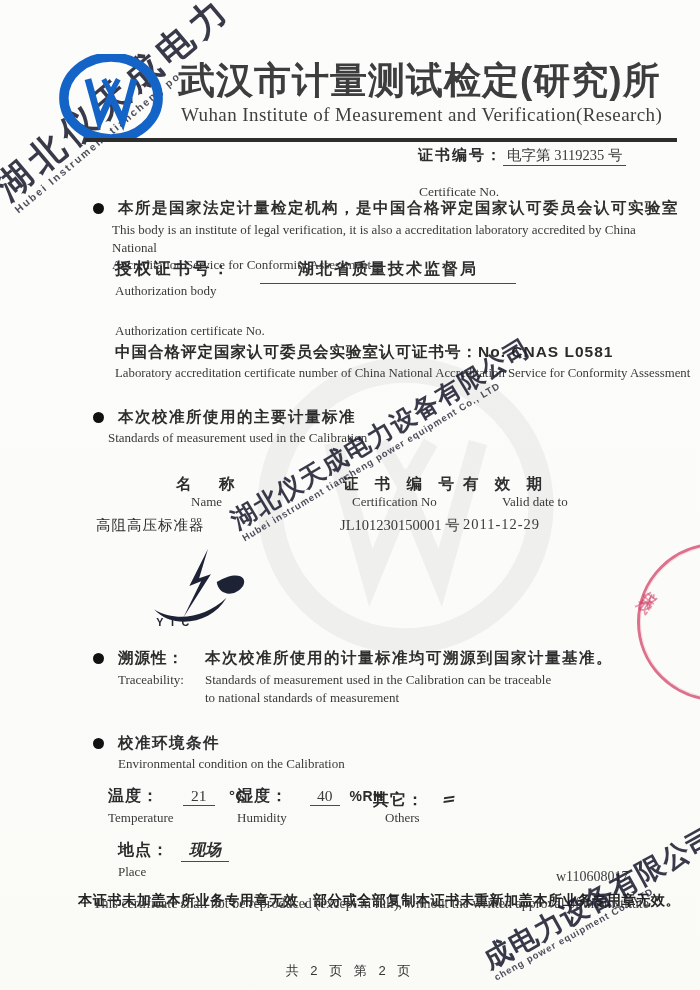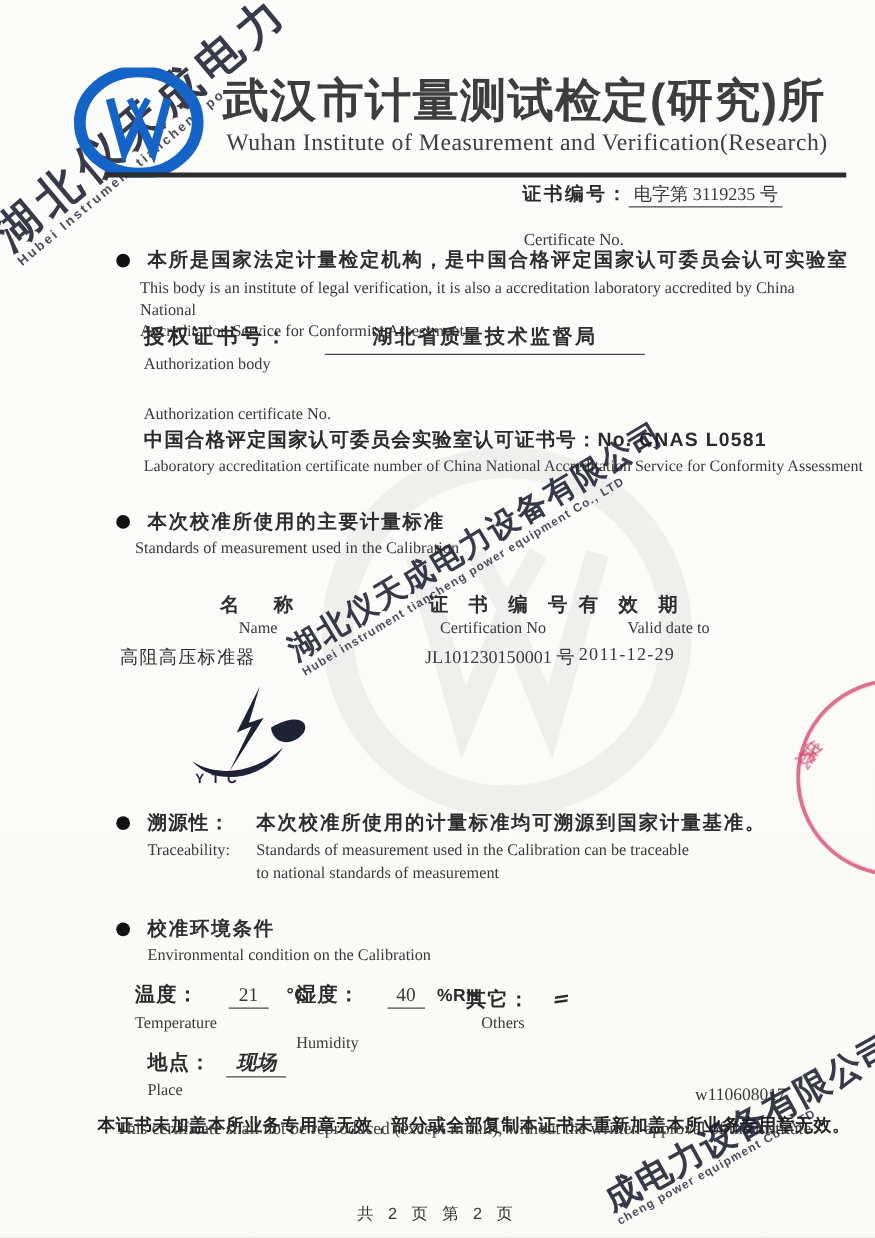--- a/index.html
+++ b/index.html
@@ -137,21 +137,21 @@
     <span class="en uline" style="font-size:15.5px;margin-left:24px;padding:0 8px;">21</span>
     <span class="cnb" style="font-size:14px;margin-left:14px;">℃</span>
   </div>
   <div class="abs en sub-en" style="left:108px;top:809px;">Temperature</div>
 
   <div class="abs row" style="left:237px;top:786px;">
     <span class="cnb" style="font-size:16px;letter-spacing:1px;">湿度：</span>
     <span class="en uline" style="font-size:15.5px;margin-left:22px;padding:0 7px;">40</span>
     <span class="cnb" style="font-size:14px;margin-left:10px;letter-spacing:.5px;">%RH</span>
   </div>
-  <div class="abs en sub-en" style="left:237px;top:809px;margin-top:16px;">Humidity</div>
+  <div class="abs en sub-en" style="left:237px;top:809px;">Humidity</div>
 
   <div class="abs row" style="left:373px;top:786px;">
     <span class="cnb" style="font-size:16px;letter-spacing:1px;">其它：</span>
     <span class="script" style="font-size:19px;font-weight:700;margin-left:14px;transform:rotate(-8deg);display:inline-block;color:#2c2c2c;">＝</span>
   </div>
   <div class="abs en sub-en" style="left:385px;top:809px;">Others</div>
 
   <div class="abs row" style="left:118px;top:840px;">
     <span class="cnb" style="font-size:16px;letter-spacing:1px;">地点：</span>
     <span class="script uline" style="font-size:16px;font-weight:700;margin-left:12px;padding:0 8px;">现场</span>

